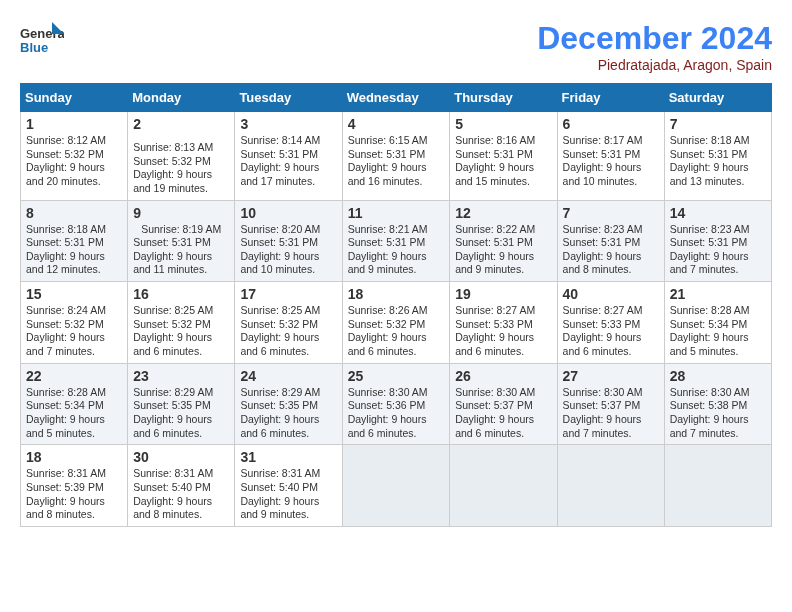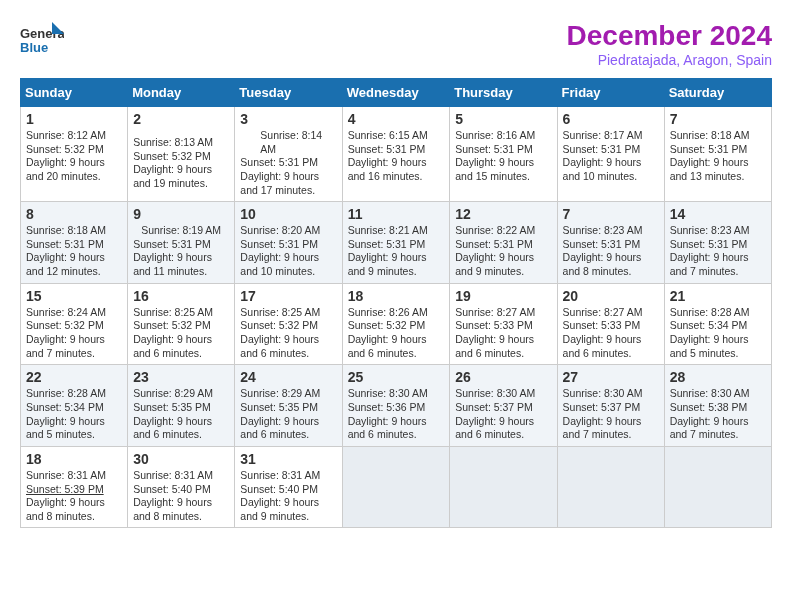--- a/index.html
+++ b/index.html
@@ -18,27 +18,27 @@
     }
     .logo {
       display: flex;
       align-items: center;
       gap: 4px;
     }
     .title-area {
       text-align: right;
     }
     .month-title {
-      font-size: 28px;
+      font-size: 32px;
       font-weight: bold;
-      color: #a21caf;
+      color: #3b82f6;
     }
     .location {
       font-size: 14px;
-      color: #8b5cf6;
+      color: #7f1d1d;
     }
     table {
       width: 100%;
       border-collapse: collapse;
     }
     thead tr {
       background: #1a6faf;
       color: #fff;
     }
     thead th {
@@ -116,21 +116,21 @@
         </td>
         <td>
           <span class="day-num">2</span>
           <span style="display:block;line-height:1.3;margin-top:9px;">Sunrise: 8:13 AM</span>
           <span style="display:block;line-height:1.3;">Sunset: 5:32 PM</span>
           <span style="display:block;line-height:1.3;">Daylight: 9 hours</span>
           <span style="display:block;line-height:1.3;">and 19 minutes.</span>
         </td>
         <td>
           <span class="day-num">3</span>
-          <span style="display:block;line-height:1.3;margin-left:20px;">Sunrise: 8:14 AM</span>
+          <span style="display:block;line-height:1.3;">Sunrise: 8:14 AM</span>
           <span style="display:block;line-height:1.3;">Sunset: 5:31 PM</span>
           <span style="display:block;line-height:1.3;">Daylight: 9 hours</span>
           <span style="display:block;line-height:1.3;">and 17 minutes.</span>
         </td>
         <td>
           <span class="day-num">4</span>
           <span style="display:block;line-height:1.3;">Sunrise: 6:15 AM</span>
           <span style="display:block;line-height:1.3;">Sunset: 5:31 PM</span>
           <span style="display:block;line-height:1.3;">Daylight: 9 hours</span>
           <span style="display:block;line-height:1.3;">and 16 minutes.</span>
@@ -238,21 +238,21 @@
           <span style="display:block;line-height:1.3;">and 6 minutes.</span>
         </td>
         <td>
           <span class="day-num">19</span>
           <span style="display:block;line-height:1.3;">Sunrise: 8:27 AM</span>
           <span style="display:block;line-height:1.3;">Sunset: 5:33 PM</span>
           <span style="display:block;line-height:1.3;">Daylight: 9 hours</span>
           <span style="display:block;line-height:1.3;">and 6 minutes.</span>
         </td>
         <td>
-          <span class="day-num">20</span>
+          <span class="day-num">40</span>
           <span style="display:block;line-height:1.3;">Sunrise: 8:27 AM</span>
           <span style="display:block;line-height:1.3;">Sunset: 5:33 PM</span>
           <span style="display:block;line-height:1.3;">Daylight: 9 hours</span>
           <span style="display:block;line-height:1.3;">and 6 minutes.</span>
         </td>
         <td>
           <span class="day-num">21</span>
           <span style="display:block;line-height:1.3;">Sunrise: 8:28 AM</span>
           <span style="display:block;line-height:1.3;">Sunset: 5:34 PM</span>
           <span style="display:block;line-height:1.3;">Daylight: 9 hours</span>
@@ -307,21 +307,21 @@
           <span style="display:block;line-height:1.3;">Sunrise: 8:30 AM</span>
           <span style="display:block;line-height:1.3;">Sunset: 5:38 PM</span>
           <span style="display:block;line-height:1.3;">Daylight: 9 hours</span>
           <span style="display:block;line-height:1.3;">and 7 minutes.</span>
         </td>
       </tr>
       <tr>
         <td>
           <span class="day-num">18</span>
           <span style="display:block;line-height:1.3;">Sunrise: 8:31 AM</span>
-          <span style="display:block;line-height:1.3;text-decoration:underline;">Sunset: 5:39 PM</span>
+          <span style="display:block;line-height:1.3;">Sunset: 5:39 PM</span>
           <span style="display:block;line-height:1.3;">Daylight: 9 hours</span>
           <span style="display:block;line-height:1.3;">and 8 minutes.</span>
         </td>
         <td>
           <span class="day-num">30</span>
           <span style="display:block;line-height:1.3;">Sunrise: 8:31 AM</span>
           <span style="display:block;line-height:1.3;">Sunset: 5:40 PM</span>
           <span style="display:block;line-height:1.3;">Daylight: 9 hours</span>
           <span style="display:block;line-height:1.3;">and 8 minutes.</span>
         </td>

